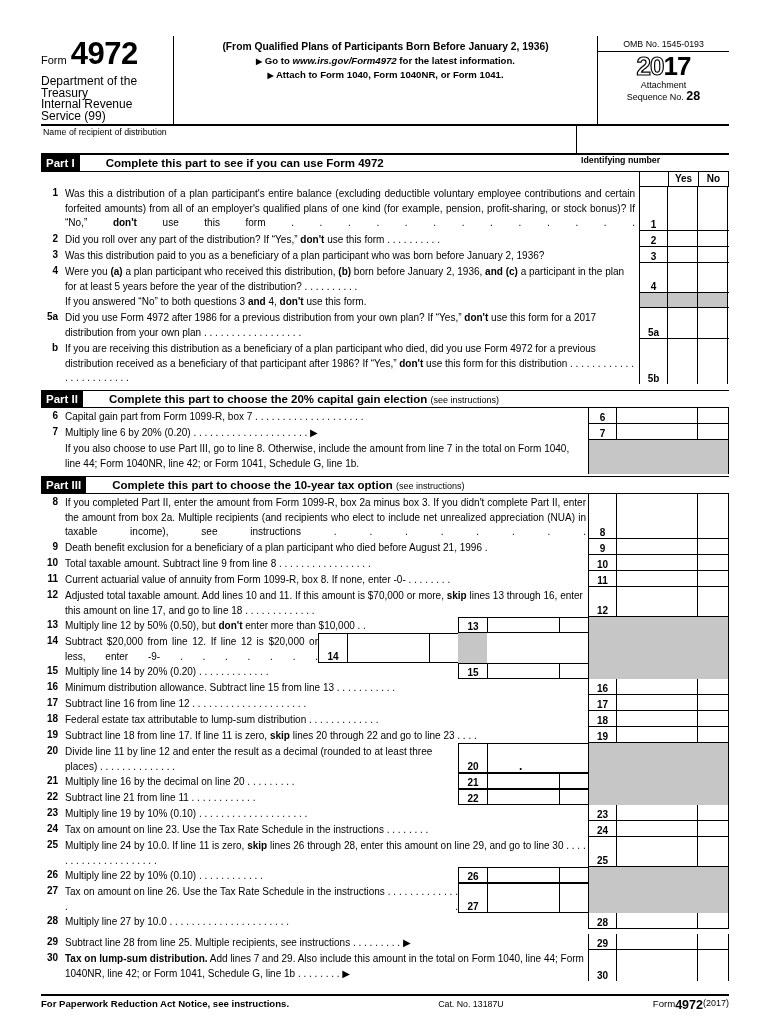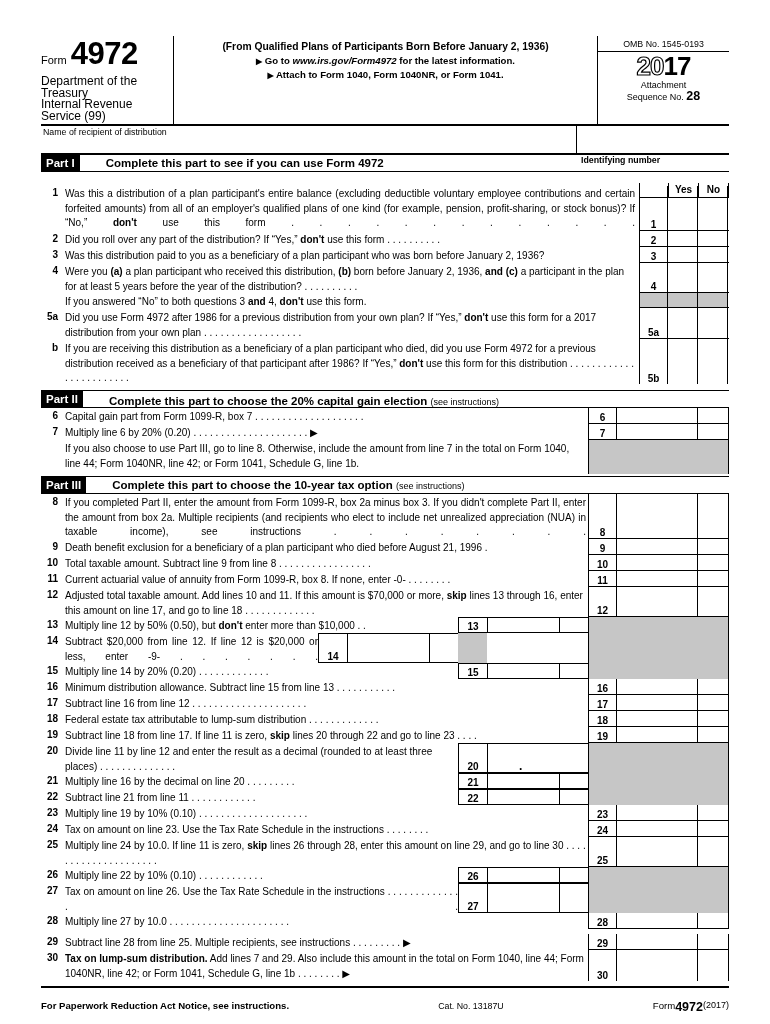--- a/index.html
+++ b/index.html
@@ -42,21 +42,21 @@
   
   .rows{position:relative;}
   .r{display:flex;position:relative;}
   .num{width:24px;text-align:right;padding-right:7px;font-size:10px;font-weight:bold;box-sizing:border-box;flex:none;padding-top:1px;}
   .txt{font-size:10px;line-height:14.5px;flex:1;padding-top:1px;}
   .just{text-align:justify;}
   .just:after{content:"";display:inline-block;width:100%;}
   .b{font-weight:bold;margin-top:28px;}
 
   
-  .ynhead{position:absolute;right:0;top:11px;width:90px;display:flex;height:14px;border-bottom:1px solid #000;}
+  .ynhead{position:absolute;right:0;top:0;width:90px;display:flex;height:14px;border-bottom:1px solid #000;}
   .ynhead div{font-size:10px;font-weight:bold;text-align:center;line-height:13px;}
   .ynhead .c0{width:29px;border-left:1.2px solid #000;border-right:1px solid #000;}
   .ynhead .c1{width:30px;border-right:1px solid #000;}
   .ynhead .c2{width:30px;border-right:1.2px solid #000;}
 
   .ynblk{position:absolute;right:0;width:90px;display:flex;border-bottom:1px solid #000;box-sizing:border-box;}
   .ynblk .n{width:29px;border-left:1.2px solid #000;border-right:1px solid #000;font-size:10px;font-weight:bold;text-align:center;display:flex;align-items:flex-end;justify-content:center;padding-bottom:0px;box-sizing:border-box;}
   .ynblk .y{width:30px;border-right:1px solid #000;box-sizing:border-box;}
   .ynblk .o{width:30px;border-right:1.2px solid #000;box-sizing:border-box;}
   .gray{background:#c6c6c6;}
@@ -73,21 +73,21 @@
   .inner .n{width:29px;border-right:1px solid #000;font-size:10px;font-weight:bold;text-align:center;display:flex;align-items:flex-end;justify-content:center;box-sizing:border-box;}
   .inner .d{border-right:1px solid #000;box-sizing:border-box;position:relative;}
   .inner .c{box-sizing:border-box;}
   .dot{position:absolute;left:31px;bottom:2px;font-size:12px;font-weight:bold;line-height:8px;}
 
   
   .grayspan{position:absolute;right:0;width:141px;background:#c6c6c6;box-sizing:border-box;border-left:1.2px solid #000;border-right:1.2px solid #000;}
   .graynum{position:absolute;width:29px;background:#c6c6c6;box-sizing:border-box;border-left:1.2px solid #000;border-right:1.2px solid #000;}
 
   
-  .foot{display:flex;justify-content:space-between;align-items:baseline;border-top:2px solid #000;padding-top:12px;margin-top:4px;font-size:9.6px;}
+  .foot{display:flex;justify-content:space-between;align-items:baseline;border-top:2px solid #000;padding-top:2px;margin-top:12px;font-size:9.6px;}
   .foot .l{font-weight:bold;}
   .foot .c{font-size:8.8px;}
   .foot .r{font-size:9.6px;}
   .foot .r .fn{font-size:12.5px;font-weight:bold;}
   .foot .r .yy{font-size:9px;}
 </style>
 </head>
 <body>
 
 <div class="page">
@@ -206,21 +206,21 @@
       <div class="num">b</div>
       <div class="txt">If you are receiving this distribution as a beneficiary of a plan participant who died, did you use Form 4972 for a previous distribution received as a beneficiary of that participant after 1986? If “Yes,” <b>don't</b> use this form for this distribution . . . . . . . . . . . . . . . . . . . . . . . .</div>
     </div>
     <div class="ynblk" style="top:167px;height:45px;border-bottom:0;">
       <div class="n">5b</div>
       <div class="y"></div>
       <div class="o"></div>
     </div>
   </div>
 
-  <div class="partbar" style="border-top:1.2px solid #000;align-items:flex-end;">
+  <div class="partbar" style="border-top:1.2px solid #000;">
     <span class="pb-tag">Part II</span>
     <span class="pb-txt"><span>Complete this part to choose the 20% capital gain election</span> <span class="sm">(see instructions)</span></span>
   </div>
 
   <div class="rows" style="height:68px;">
     <div class="r" style="position:absolute;top:1px;left:0;width:545px;">
       <div class="num">6</div>
       <div class="txt">Capital gain part from Form 1099-R, box 7 . . . . . . . . . . . . . . . . . . . .</div>
     </div>
     <div class="amt" style="top:0px;height:16px;">

